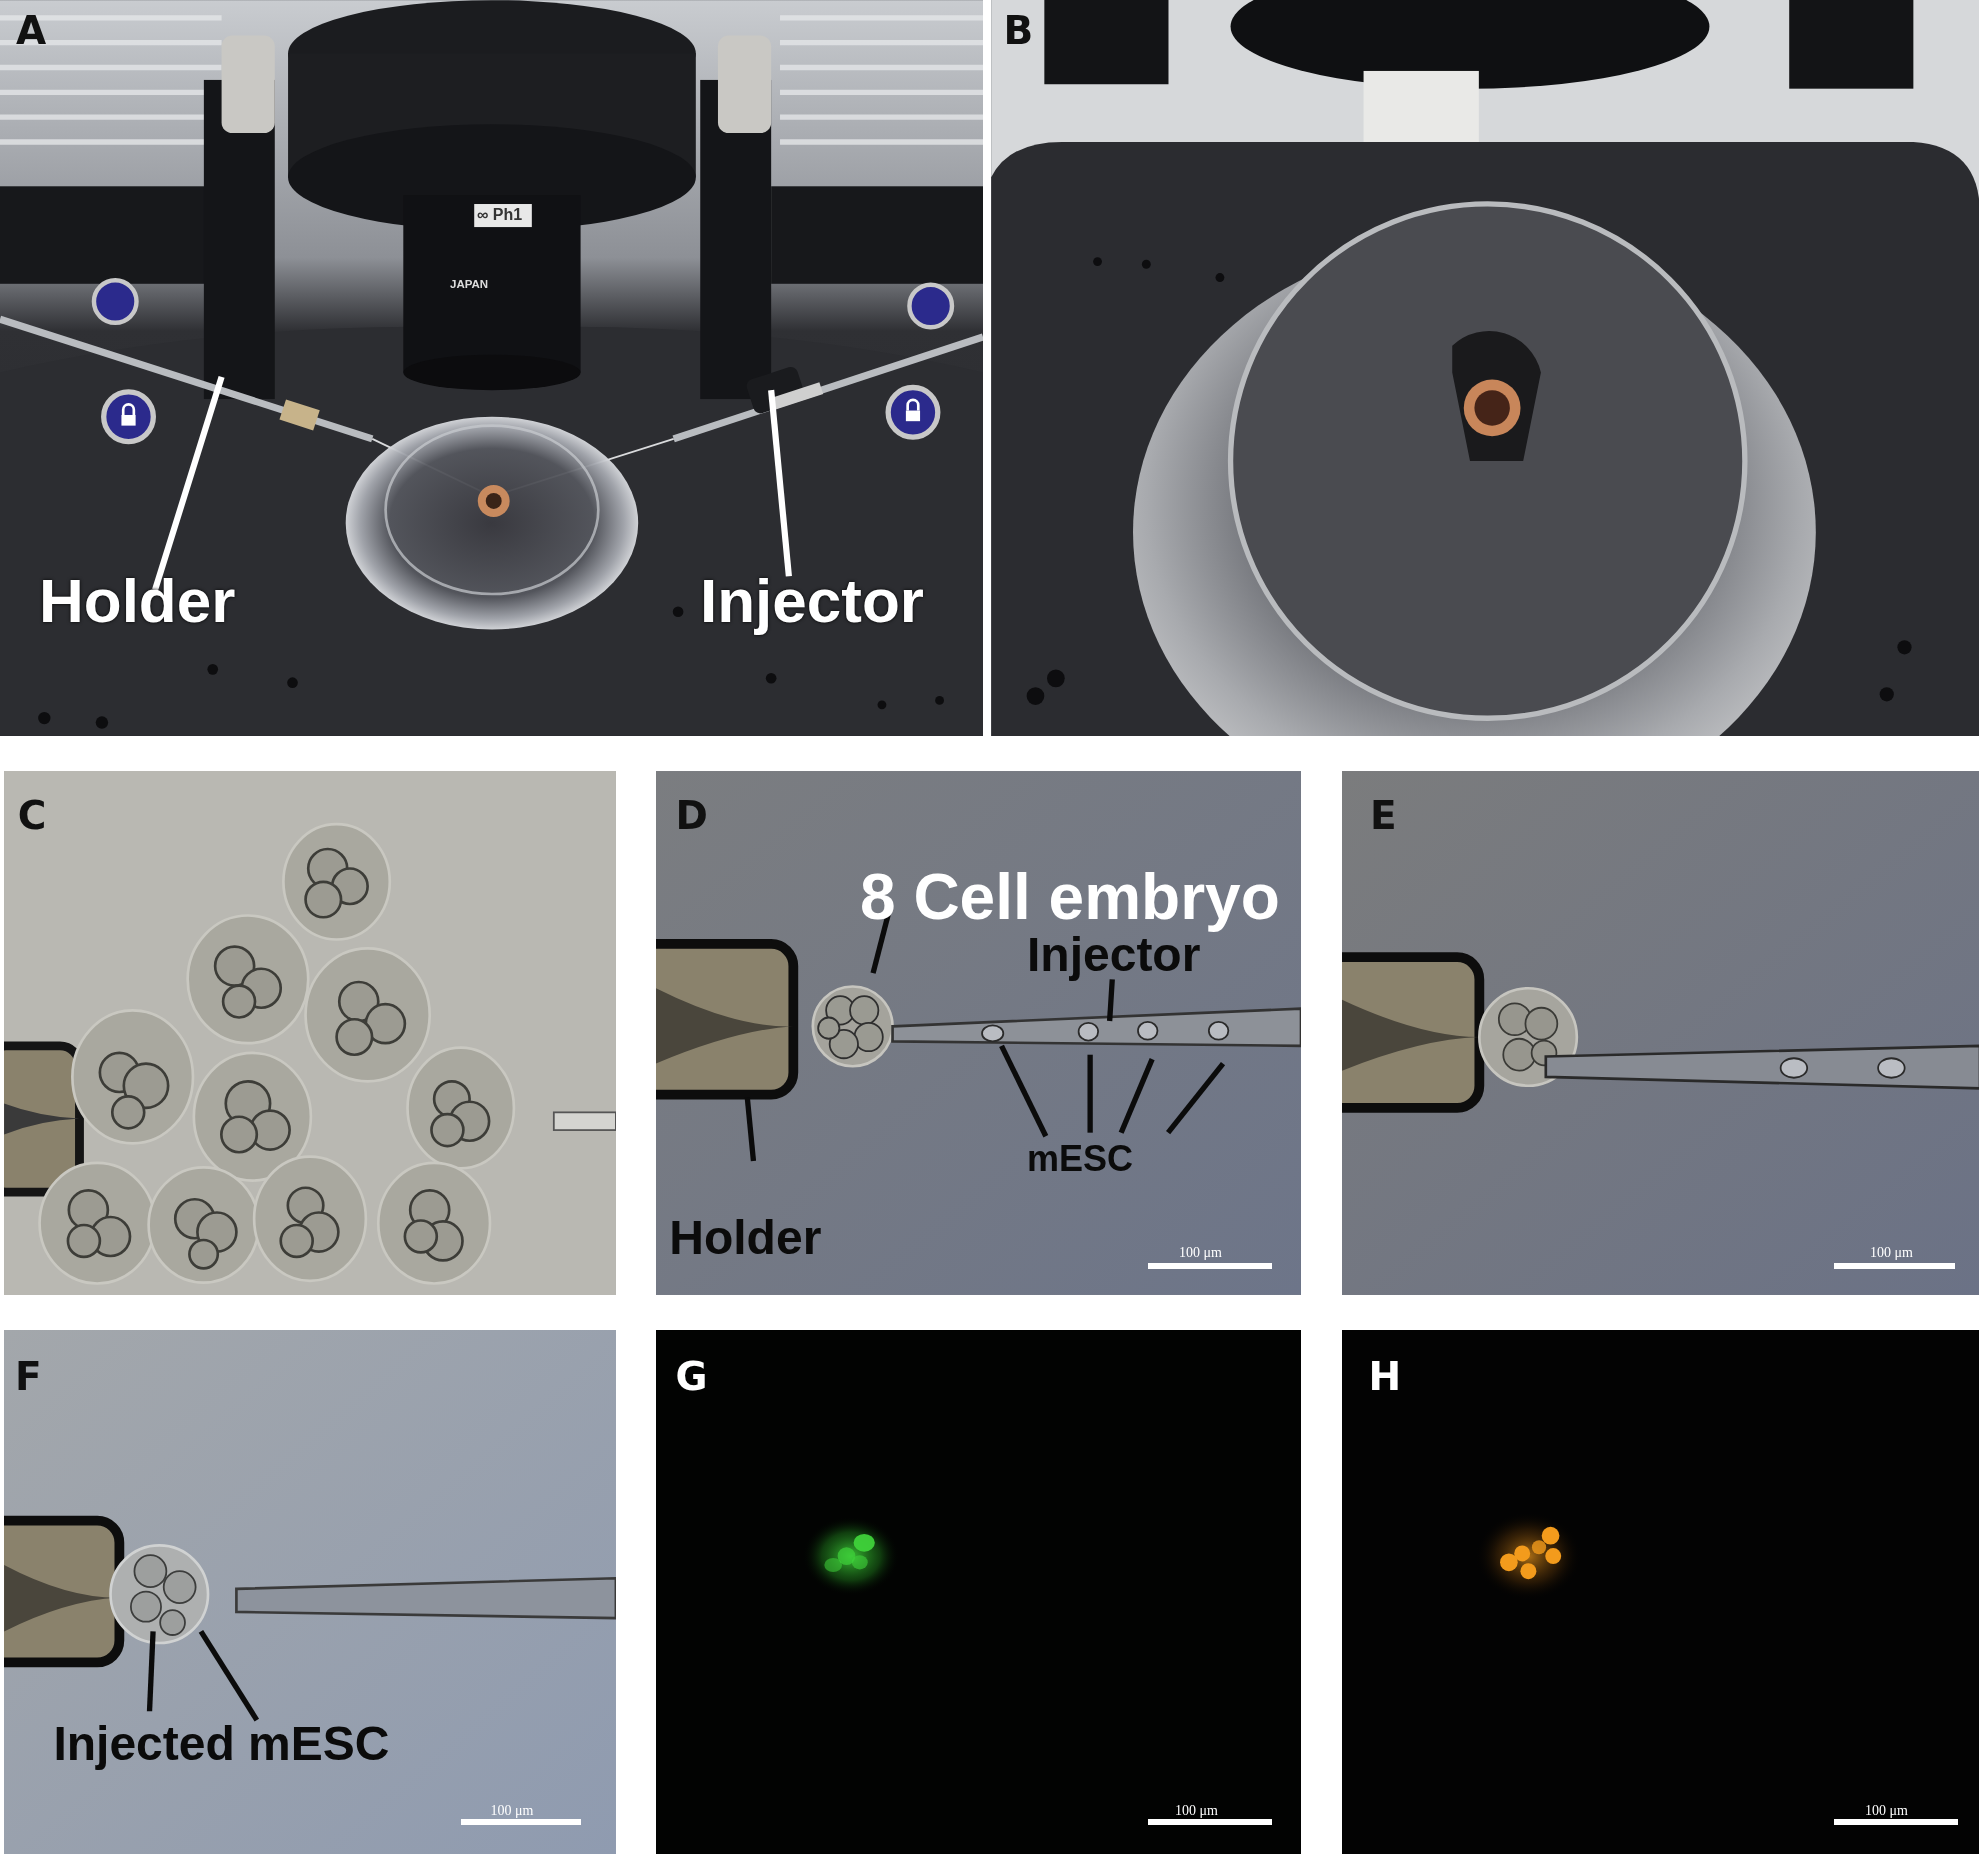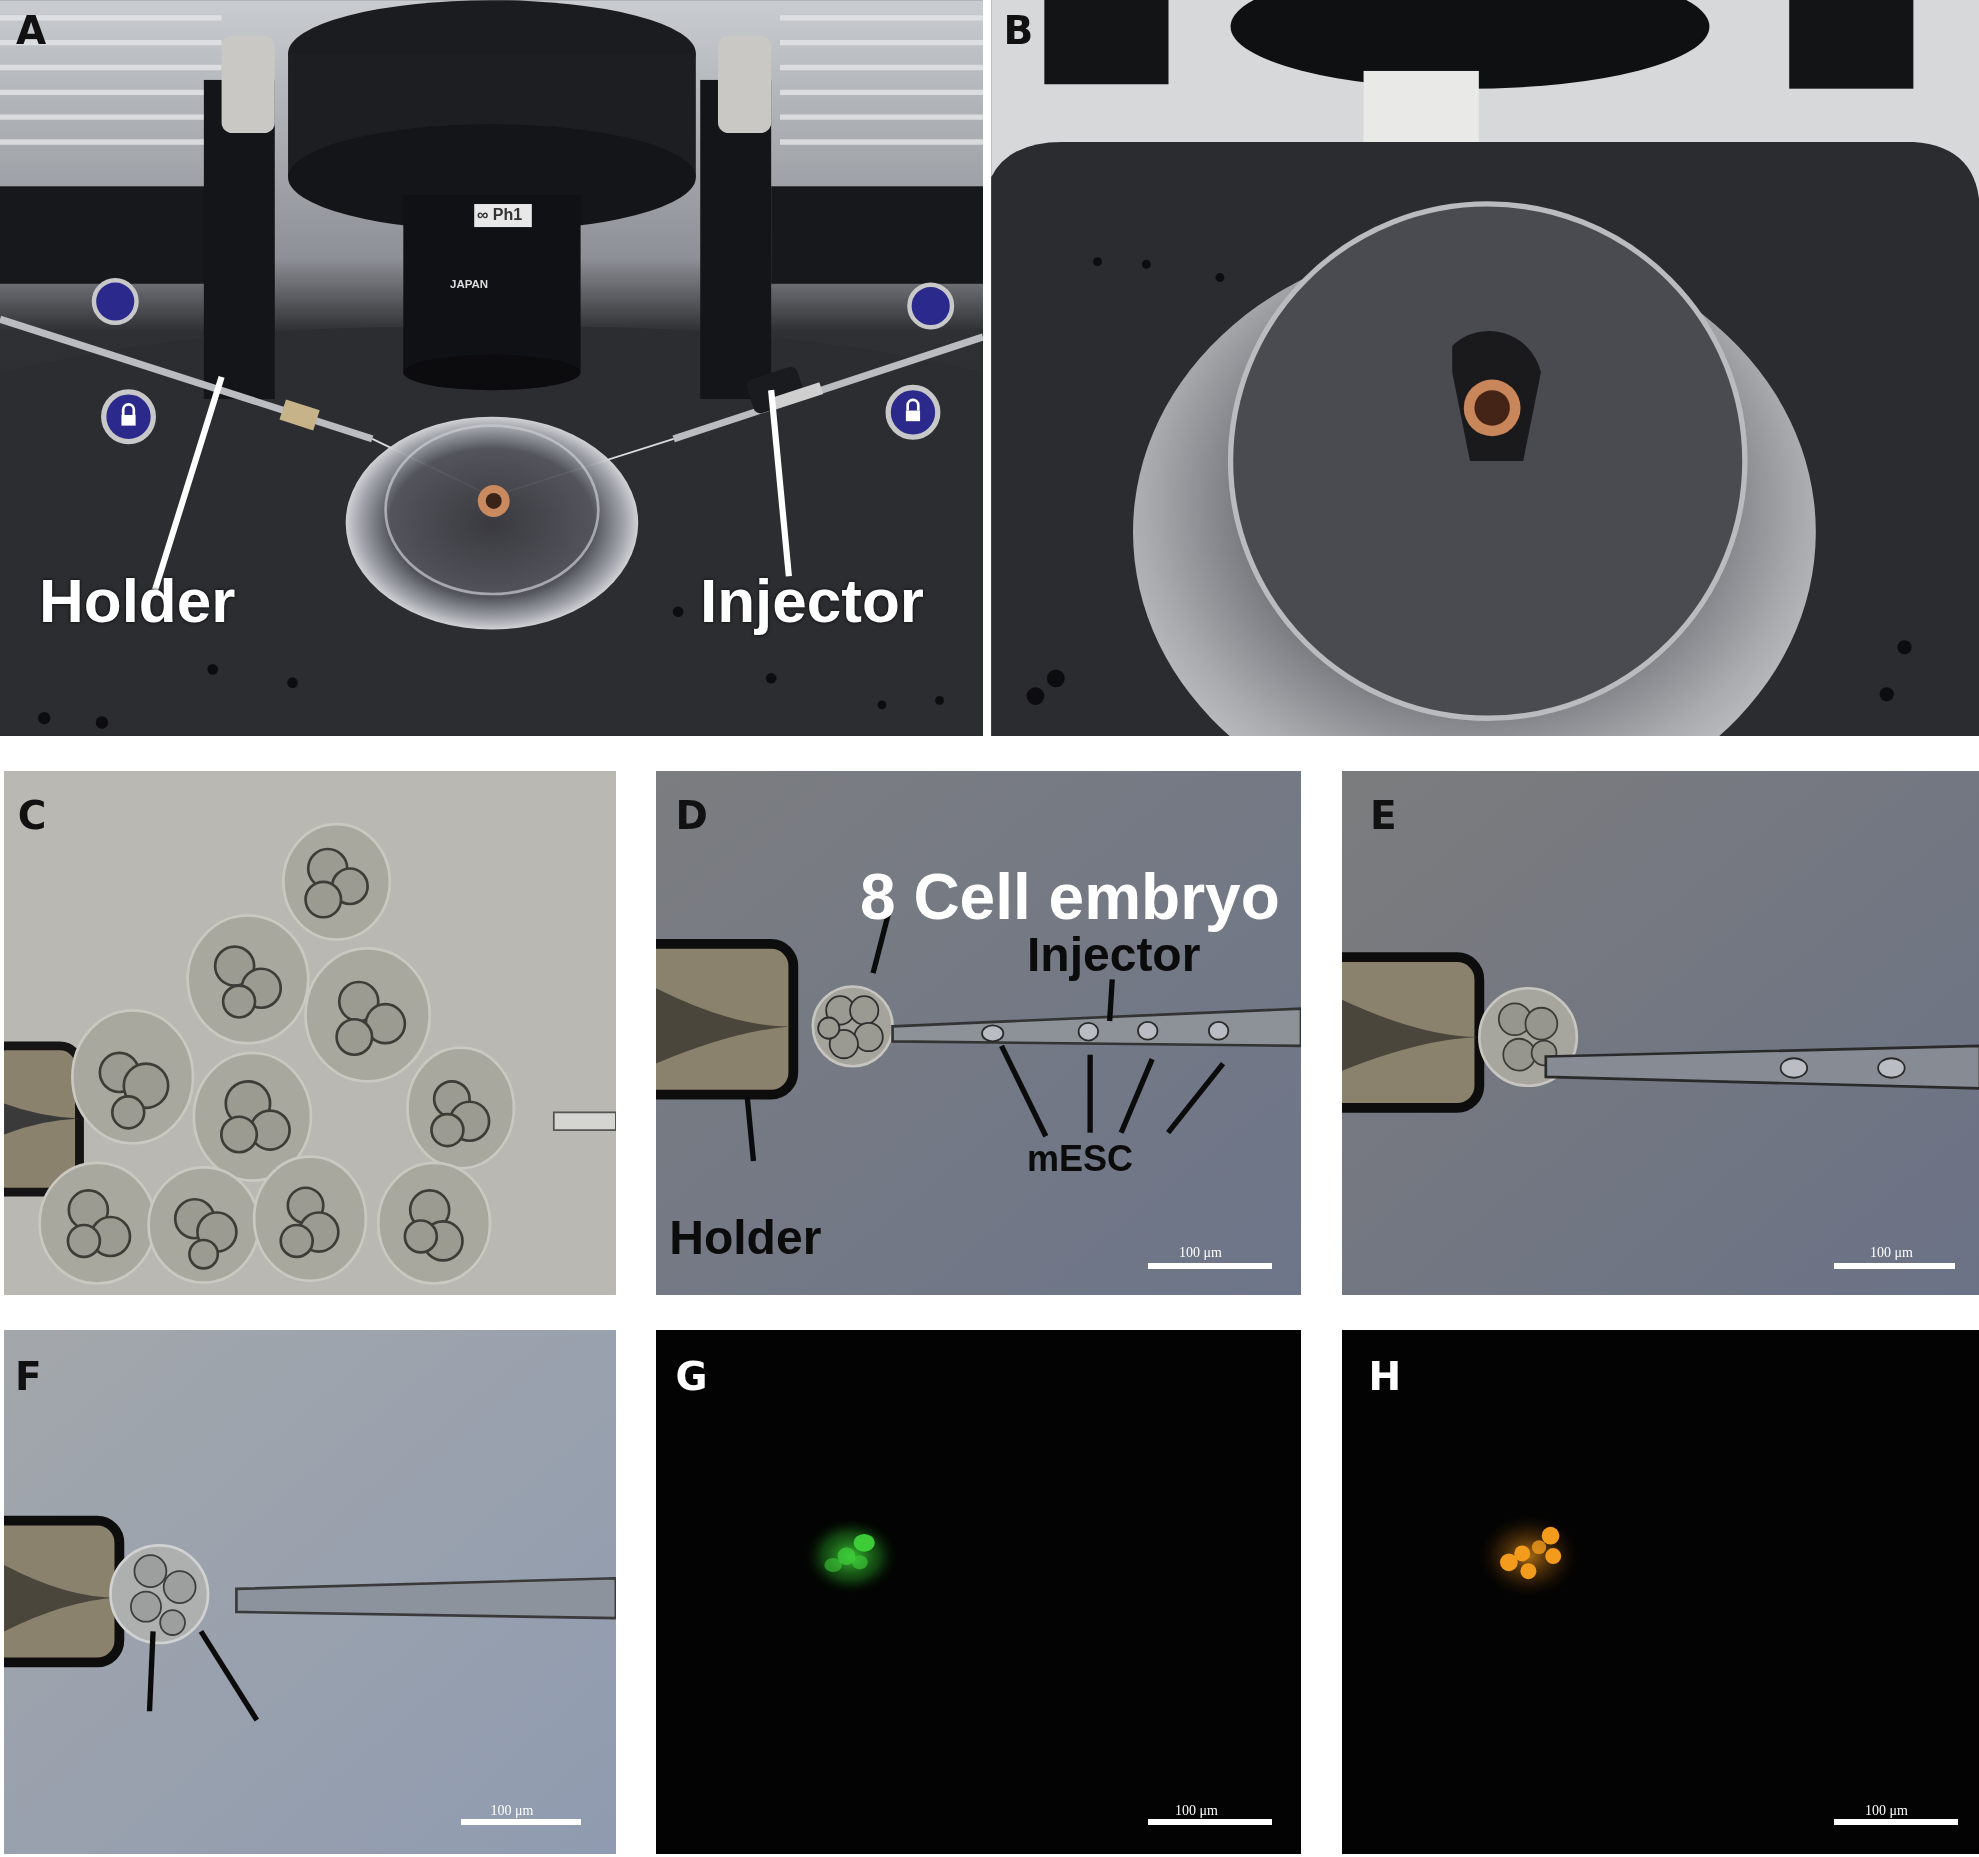--- a/index.html
+++ b/index.html
@@ -312,20 +312,21 @@
       <circle cx="160" cy="312" r="17"></circle>
         <circle cx="190" cy="330" r="14"></circle>
     </g>
     <polygon points="262,292 690,280 690,325 262,318" fill="#8d939d" stroke="#3a3a3a" stroke-width="3"></polygon>
     <g stroke="#0b0b0b" stroke-width="6">
       <line x1="168" y1="340" x2="164" y2="430"></line>
       <line x1="222" y1="340" x2="285" y2="440"></line>
     </g>
   </svg>
   <div class="panel-letter" style="left:10.6px; top:26.6px; color:#111;">F</div>
+  <div class="lbl" style="left:49px; top:390px; font-size:48px; color:#0b0b0b;">Injected mESC</div>
   <div class="scaletext" style="left:486px; top:473px;">100 μm</div>
   <div class="scalebar" style="left:457px; top:489px; width:120px;"></div>
 </div>
 
 <div class="panel" id="pG">
   <svg width="645" height="524" viewBox="0 0 728 591">
     <defs>
       <radialGradient id="gGlow" cx="0.5" cy="0.5" r="0.5">
         <stop offset="0" stop-color="#3fd23a" stop-opacity="0.9"></stop>
         <stop offset="0.6" stop-color="#1f7a1c" stop-opacity="0.5"></stop>

